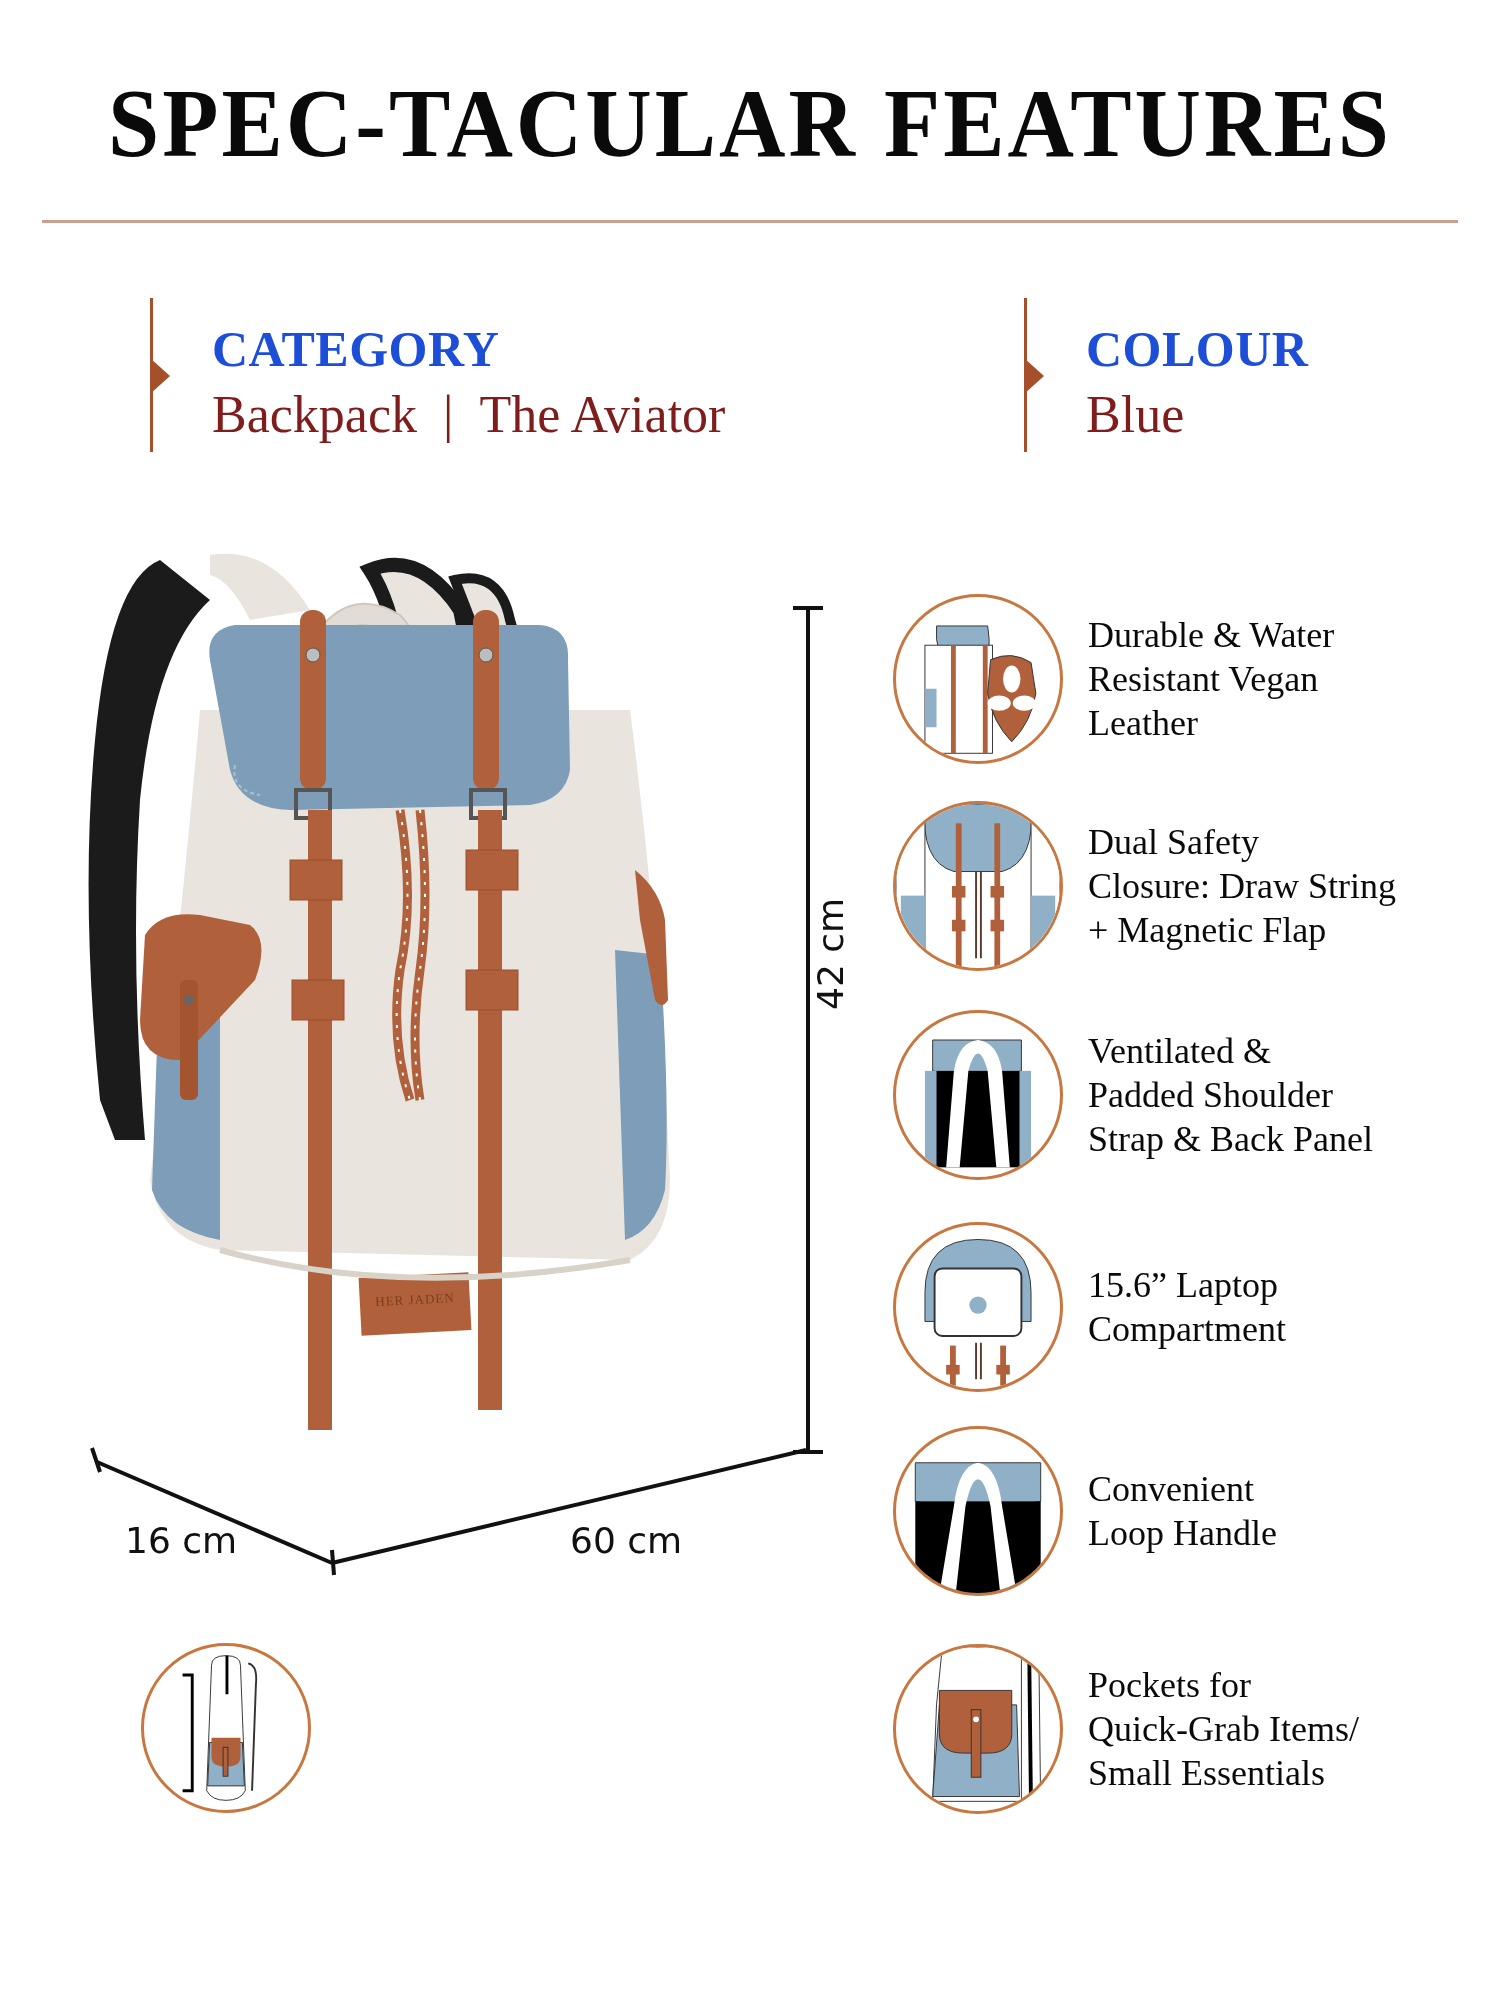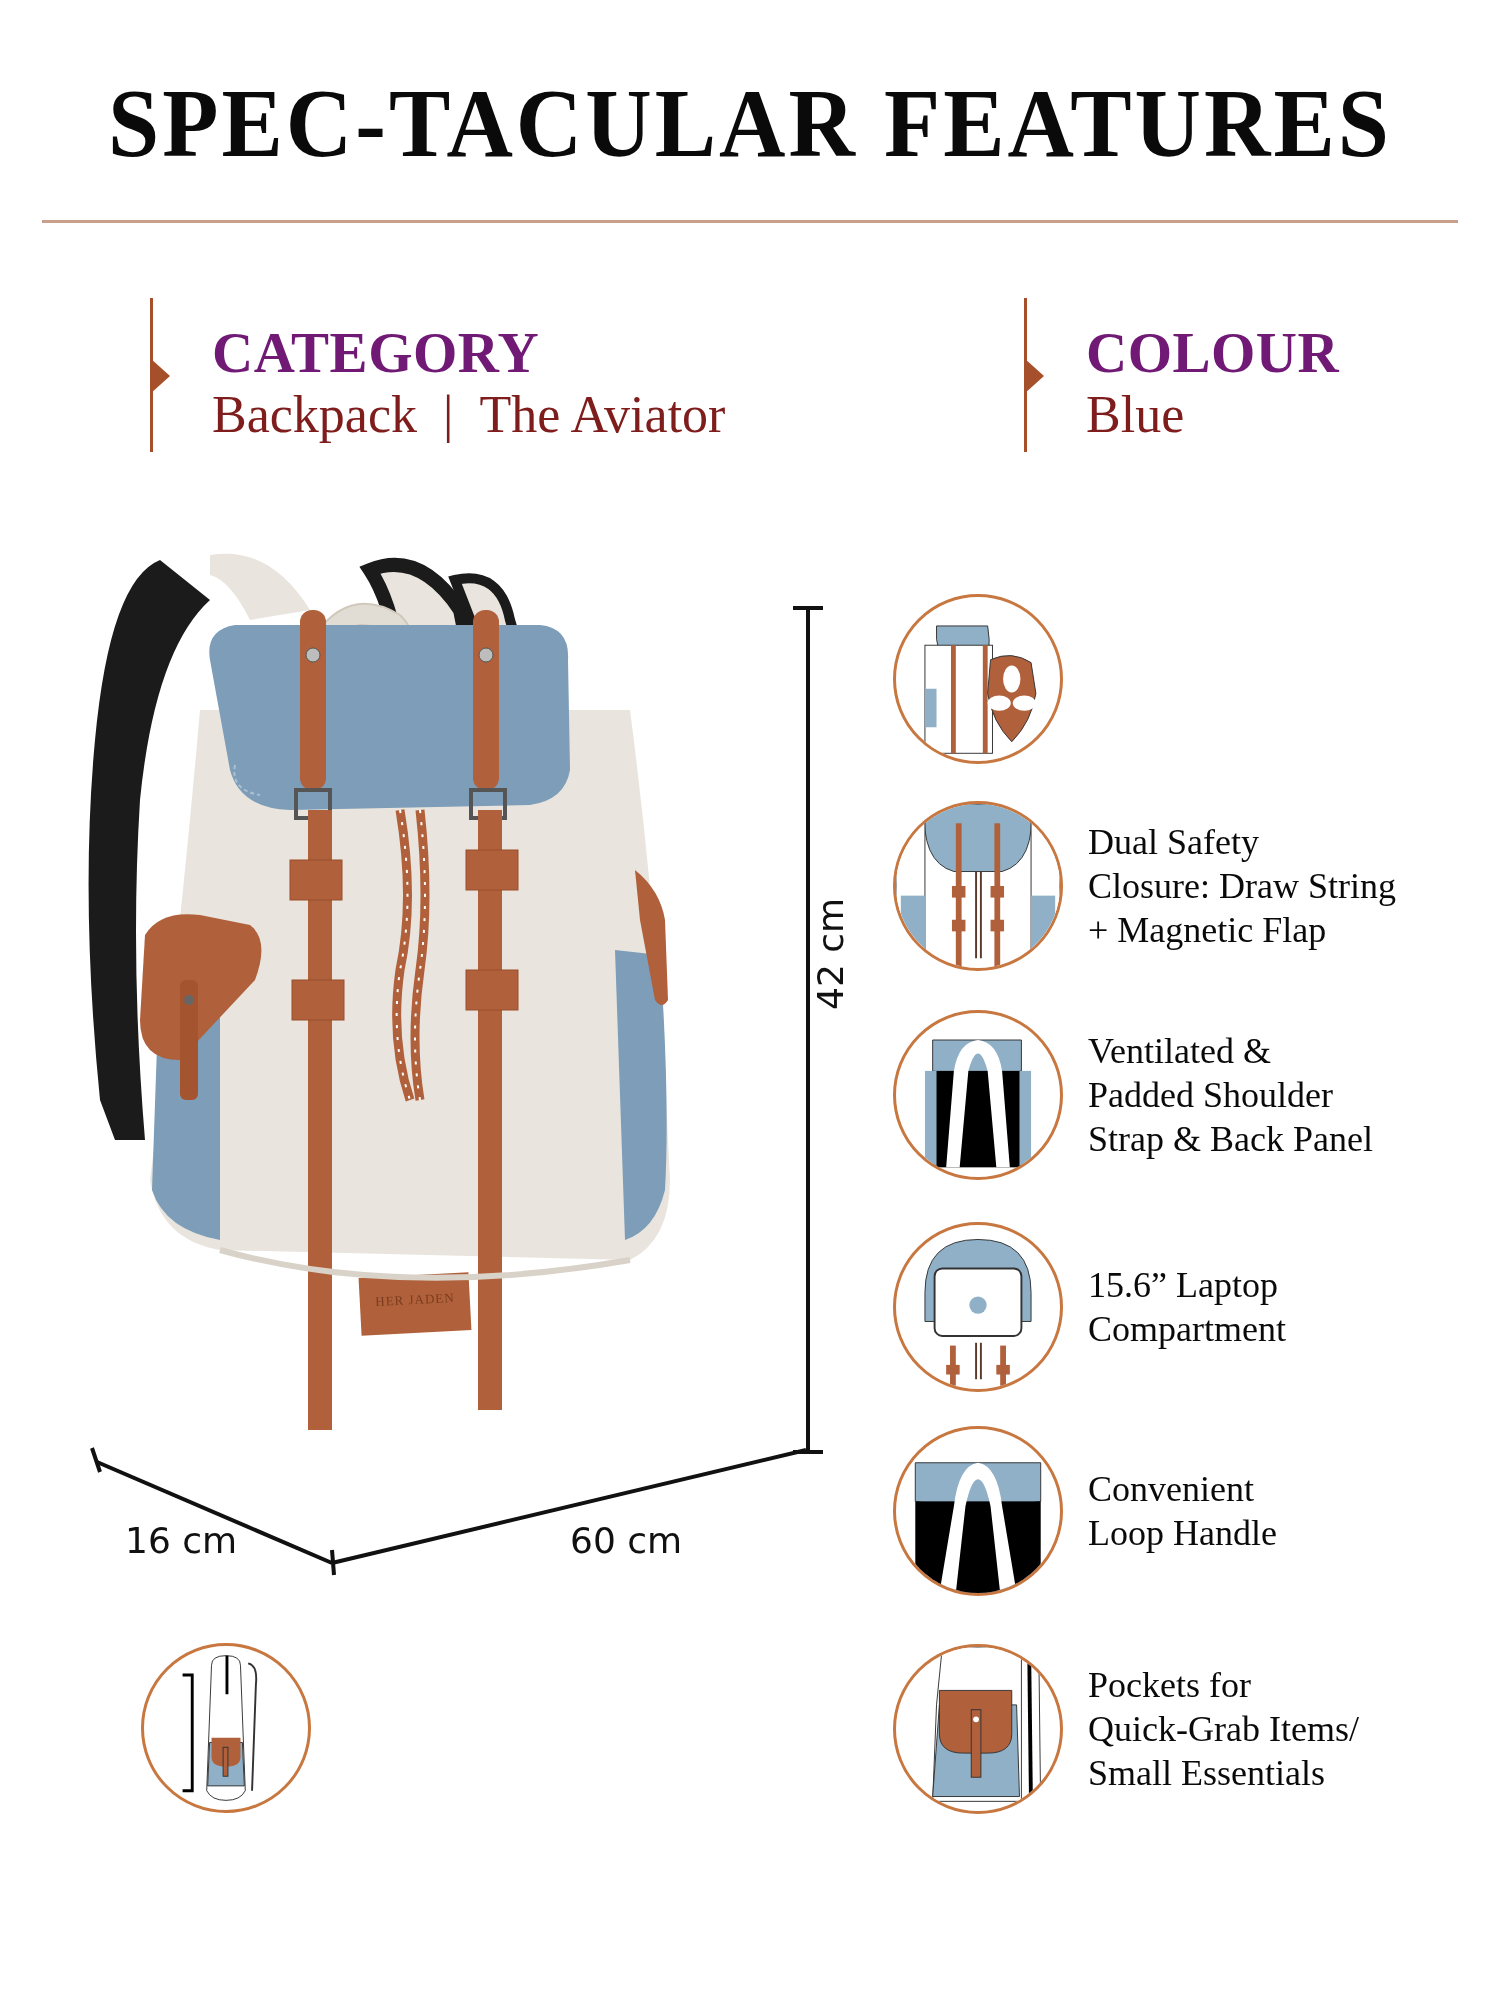--- a/index.html
+++ b/index.html
@@ -4,21 +4,21 @@
 <style>
   *{box-sizing:border-box;margin:0;padding:0;}
   html,body{width:1500px;height:2000px;background:#ffffff;overflow:hidden;}
   body{position:relative;font-family:"Liberation Serif","DejaVu Serif",serif;color:#111;}
   .abs{position:absolute;}
   .title{left:0;top:70px;width:1500px;text-align:center;font-family:"Liberation Serif","DejaVu Serif",serif;font-weight:bold;font-size:92px;letter-spacing:3px;transform:scaleY(1.05);color:#0a0a0a;}
   .divider{left:42px;top:220px;width:1416px;height:3px;background:#c9a08e;}
   .spec{position:absolute;}
   .spec .rule{position:absolute;left:0;top:0;width:3px;height:154px;background:#a5502a;}
   .spec .tri{position:absolute;left:0;top:60px;width:0;height:0;border-top:18px solid transparent;border-bottom:18px solid transparent;border-left:20px solid #a5502a;}
-  .spec .label{position:absolute;left:62px;top:22px;font-size:57px;font-weight:bold;color:#701a75;white-space:nowrap;letter-spacing:0.5px;}
+  .spec .label{position:absolute;left:62px;top:22px;font-size:50px;font-weight:bold;color:#1d4ed8;white-space:nowrap;letter-spacing:0.5px;}
   .spec .value{position:absolute;left:62px;top:87px;font-size:52px;color:#7f1d1d;white-space:nowrap;}
   .spec .value .sep{display:inline-block;margin:0 26px;}
   .feature{position:absolute;display:flex;align-items:center;}
   .feature .circle{width:170px;height:170px;border-radius:50%;border:3px solid #c7773f;overflow:hidden;background:#fff;flex:0 0 auto;}
   .feature .circle svg{width:100%;height:100%;display:block;}
   .feature .text{margin-left:25px;font-size:36px;line-height:44px;color:#0a0a0a;white-space:pre-line;}
   .dim-label{position:absolute;font-family:"DejaVu Sans","Liberation Sans",sans-serif;font-size:36px;color:#111;white-space:nowrap;}
 </style>
 </head>
 <body>
@@ -113,20 +113,23 @@
       <rect x="30" y="50" width="70" height="112" fill="#fff" stroke="#333"></rect>
       <rect x="57" y="50" width="5" height="112" fill="#b0603a"></rect>
       <rect x="90" y="50" width="5" height="112" fill="#b0603a"></rect>
       <path d="M30 95 L42 95 L42 135 L30 135Z" fill="#8fb0c6"></path>
       <path d="M98 65 Q120 55 140 68 L145 100 Q140 130 120 150 Q100 130 95 100Z" fill="#b0603a" stroke="#333"></path>
       <ellipse cx="120" cy="85" rx="9" ry="14" fill="#fff"></ellipse>
       <ellipse cx="107" cy="110" rx="12" ry="8" fill="#fff"></ellipse>
       <ellipse cx="133" cy="110" rx="12" ry="8" fill="#fff"></ellipse>
     </svg>
   </div>
+  <div class="text">Durable &amp; Water
+Resistant Vegan
+Leather</div>
 </div>
 
 <div class="feature" style="left:893px;top:801px;">
   <div class="circle">
     <svg viewBox="0 0 170 170">
       <path d="M30 0 L140 0 Q145 60 110 70 L60 70 Q25 60 30 0Z" fill="#8fb0c6" stroke="#333"></path>
       <rect x="0" y="0" width="30" height="170" fill="#fff" stroke="#333"></rect>
       <rect x="140" y="0" width="30" height="170" fill="#fff" stroke="#333"></rect>
       <rect x="5" y="95" width="25" height="75" fill="#8fb0c6"></rect>
       <rect x="140" y="95" width="25" height="75" fill="#8fb0c6"></rect>

